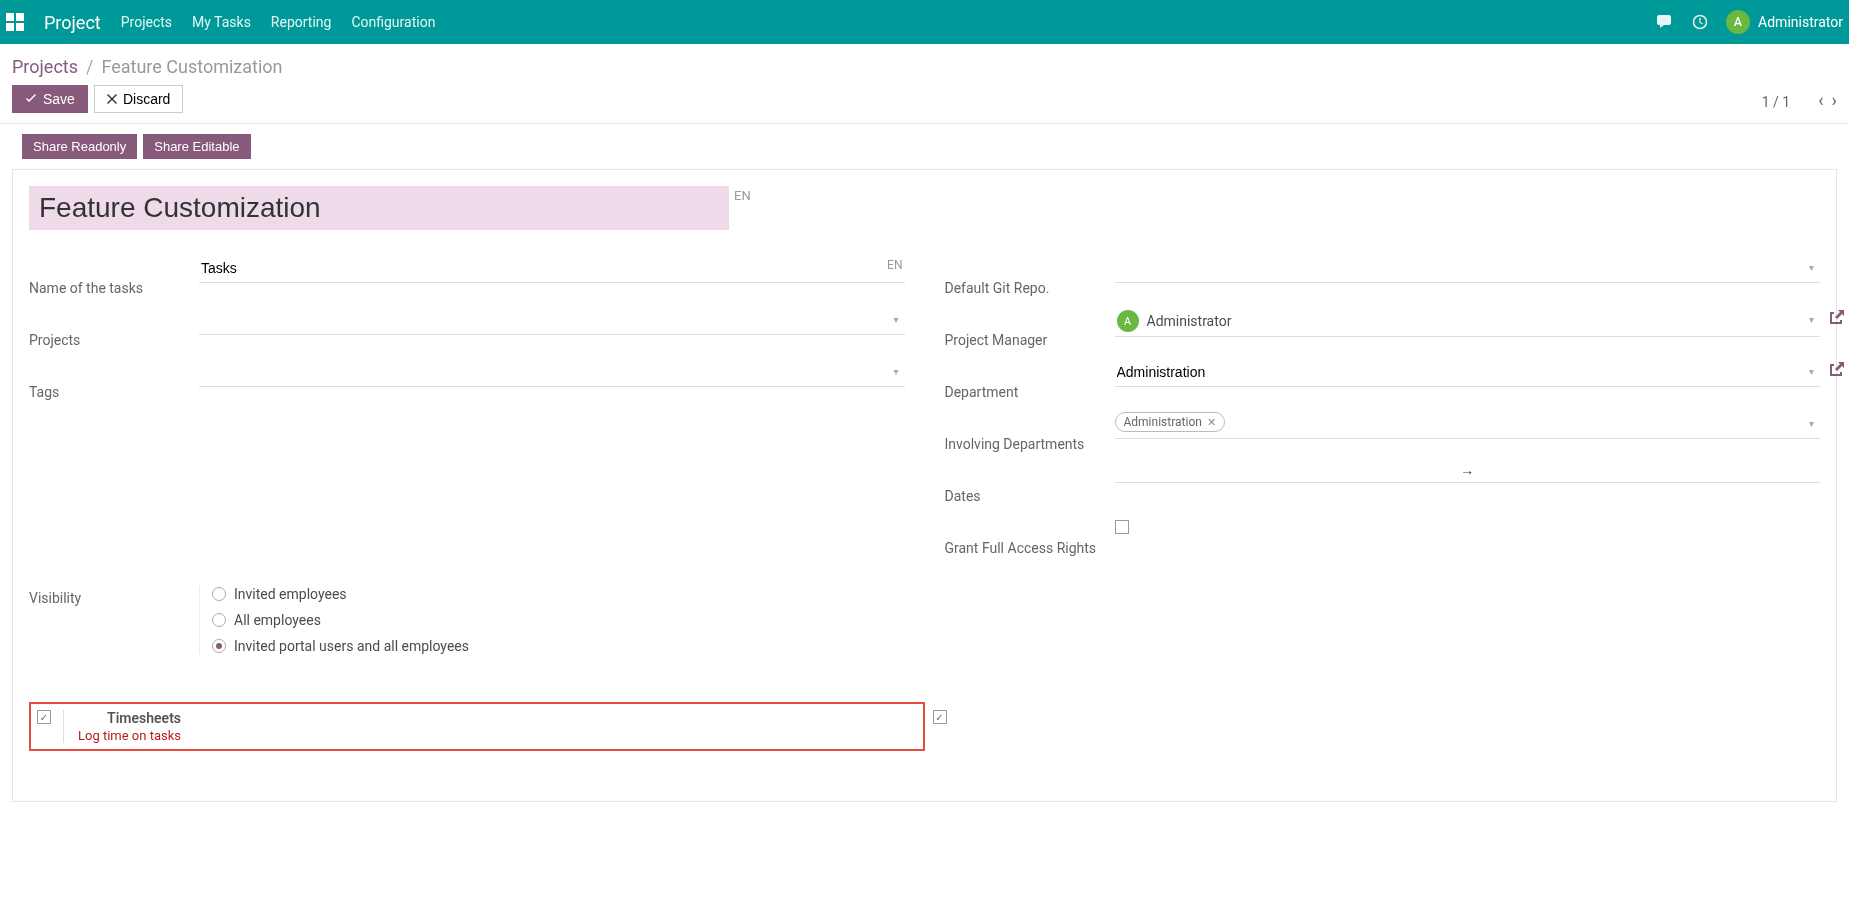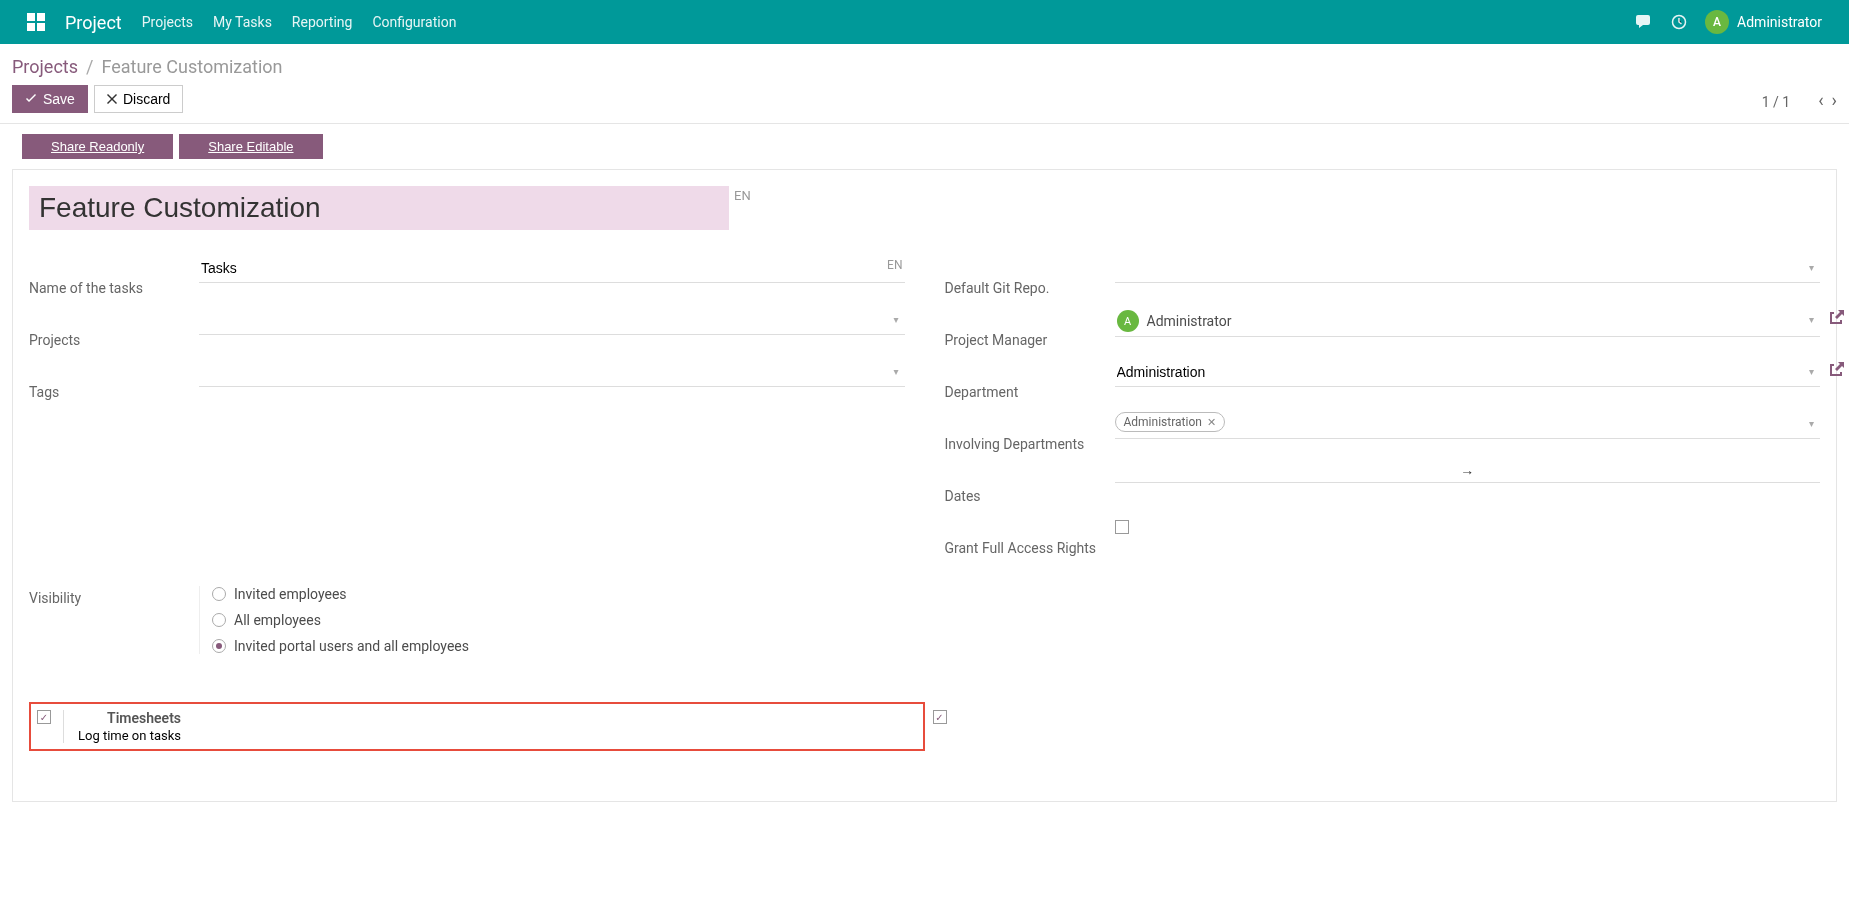--- a/index.html
+++ b/index.html
@@ -1,17 +1,17 @@
 <!DOCTYPE html>
 <html><head>
 <meta charset="utf-8">
 <style>
 * { box-sizing: border-box; margin: 0; padding: 0; }
 body { font-family: -apple-system, BlinkMacSystemFont, "Segoe UI", Roboto, "Helvetica Neue", Arial, sans-serif; font-size: 14px; color: #4c4c4c; background: #fff; }
-.topbar { background: #009999; height: 44px; display: flex; align-items: center; padding: 0 27px; color: #fff; justify-content: space-between; }
+.topbar { background: #009999; height: 44px; display: flex; align-items: center; padding: 0 6px; color: #fff; justify-content: space-between; }
 .topbar-left { display: flex; align-items: center; gap: 20px; }
 .app-icon { width: 18px; height: 18px; display: grid; grid-template-columns: 1fr 1fr; grid-template-rows: 1fr 1fr; gap: 2px; }
 .app-icon span { background: #fff; }
 .app-title { font-size: 18px; font-weight: 400; color: #fff; }
 .nav-item { color: rgba(255,255,255,0.9); cursor: pointer; font-size: 14px; }
 .topbar-right { display: flex; align-items: center; gap: 18px; }
 .icon-btn { cursor: pointer; color: rgba(255,255,255,0.9); }
 .avatar-small { width: 24px; height: 24px; border-radius: 50%; background: #69b840; color: #fff; display: flex; align-items: center; justify-content: center; font-size: 12px; font-weight: 500; }
 .user-name { color: #fff; font-size: 14px; }
 .user-block { display: flex; align-items: center; gap: 8px; cursor: pointer; }
@@ -23,21 +23,21 @@
 
 .action-row { padding: 0 12px 10px 12px; display: flex; justify-content: space-between; align-items: center; border-bottom: 1px solid #e5e5e5; }
 .action-left { display: flex; gap: 6px; }
 .btn { border: 1px solid #ccc; background: #fff; padding: 5px 12px; font-size: 14px; cursor: pointer; display: inline-flex; align-items: center; gap: 6px; }
 .btn.primary { background: #875A7B; border-color: #875A7B; color: #fff; }
 .action-right { display: flex; align-items: flex-end; gap: 28px; color: #666; }
 .pager-btns { display: flex; gap: 8px; }
 .chevron { cursor: pointer; font-size: 18px; color: #666; }
 
 .share-row { padding: 10px 12px 10px 22px; display: flex; gap: 6px; }
-.btn.share { background: #875A7B; border-color: #875A7B; color: #fff; padding: 4px 28px; font-size: 13px; text-decoration: underline; }
+.btn.share { background: #875A7B; border-color: #875A7B; color: #fff; padding: 4px 10px; font-size: 13px; }
 
 .form-sheet { background: #fff; border: 1px solid #e5e5e5; margin: 0 12px 20px 12px; padding: 16px 16px 30px 16px; }
 .title-container { position: relative; margin-bottom: 24px; }
 .title-input { width: 700px; font-size: 28px; background: #efdae9; border: none; padding: 6px 10px; color: #333; outline: none; }
 .lang-badge { position: absolute; left: 705px; top: 2px; font-size: 13px; color: #999; }
 
 .form-cols { display: flex; gap: 40px; }
 .form-col { flex: 1; }
 .field-row { display: flex; align-items: flex-start; margin-bottom: 10px; min-height: 30px; }
 .field-label { width: 170px; font-size: 14px; color: #666; padding-top: 6px; margin-top: 20px; }
@@ -67,21 +67,21 @@
 .radio-item { display: flex; align-items: center; gap: 8px; cursor: pointer; }
 .radio-circle { width: 14px; height: 14px; border: 1px solid #aaa; border-radius: 50%; display: inline-flex; align-items: center; justify-content: center; }
 .radio-circle.selected:after { content: ""; width: 6px; height: 6px; background: #875A7B; border-radius: 50%; }
 
 .feature-row { display: flex; margin-top: 48px; }
 .feature-block { display: flex; gap: 12px; align-items: flex-start; text-align: right; }
 .feature-check { width: 14px; height: 14px; border: 1px solid #999; display: inline-flex; align-items: center; justify-content: center; font-size: 10px; color: #875A7B; cursor: pointer; }
 .feature-check.checked:after { content: "✓"; }
 .feature-text { border-left: 1px solid #ddd; padding-left: 14px; }
 .feature-title { font-weight: 600; color: #555; }
-.feature-desc { color: #000000; font-size: 13px; margin-top: 2px; }
+.feature-desc { color: #b91c1c; font-size: 13px; margin-top: 2px; }
 .feature-block.highlight { border: 2px solid #e74c3c; padding: 6px; }
 .feature-left { width: 50%; }
 
 svg { display: block; }
 </style>
 </head>
 <body>
 
 <div class="topbar">
   <div class="topbar-left">

